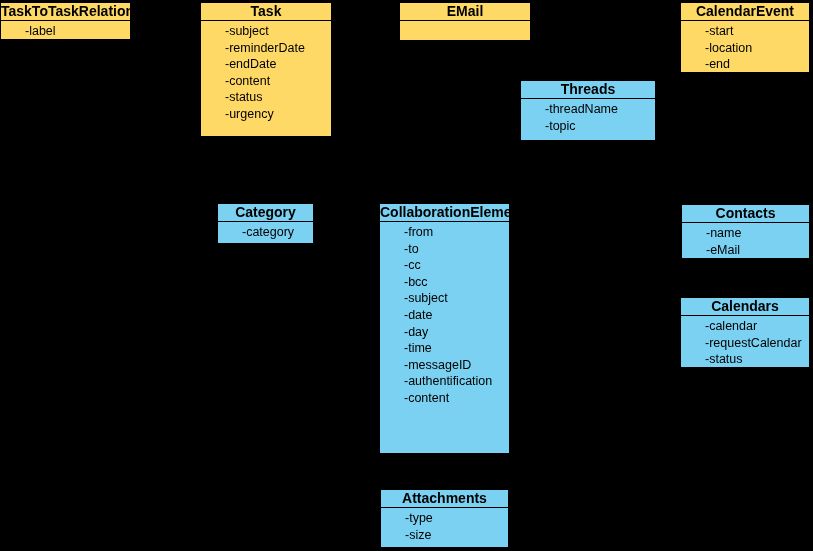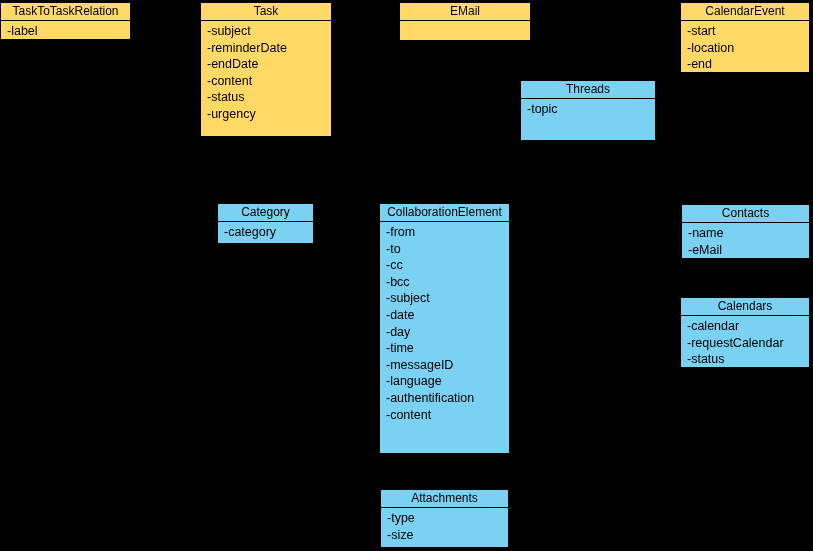--- a/index.html
+++ b/index.html
@@ -22,27 +22,27 @@
     border: 1px solid var(--border, #000000);
     overflow: hidden;
   }
   .entity.yellow { background: var(--yellow-fill, #FFD966); }
   .entity.blue   { background: var(--blue-fill, #7BD1F2); }
   .entity-title {
     height: 17px;
     line-height: 17px;
     border-bottom: 1px solid var(--border, #000000);
     text-align: center;
-    font-weight: normal;
-    font-size: 12px;
+    font-weight: bold;
+    font-size: 14px;
     white-space: nowrap;
     overflow: hidden;
   }
   .entity-attrs {
-    padding: 2px 4px 0 6px;
+    padding: 2px 4px 0 24px;
   }
   .attr {
     font-size: 12.5px;
     line-height: 16.6px;
     white-space: nowrap;
     overflow: hidden;
   }
 </style>
 </head>
 <body>
@@ -78,20 +78,21 @@
     <div class="entity-attrs">
       <div class="attr">-start</div>
       <div class="attr">-location</div>
       <div class="attr">-end</div>
     </div>
   </div>
 
   <div class="entity blue" style="left:520px; top:80px; width:136px; height:61px;">
     <div class="entity-title">Threads</div>
     <div class="entity-attrs">
+      <div class="attr">-threadName</div>
       <div class="attr">-topic</div>
     </div>
   </div>
 
   <div class="entity blue" style="left:217px; top:203px; width:97px; height:41px;">
     <div class="entity-title">Category</div>
     <div class="entity-attrs">
       <div class="attr">-category</div>
     </div>
   </div>
@@ -101,21 +102,20 @@
     <div class="entity-attrs">
       <div class="attr">-from</div>
       <div class="attr">-to</div>
       <div class="attr">-cc</div>
       <div class="attr">-bcc</div>
       <div class="attr">-subject</div>
       <div class="attr">-date</div>
       <div class="attr">-day</div>
       <div class="attr">-time</div>
       <div class="attr">-messageID</div>
-      <div class="attr">-language</div>
       <div class="attr">-authentification</div>
       <div class="attr">-content</div>
     </div>
   </div>
 
   <div class="entity blue" style="left:681px; top:204px; width:129px; height:55px;">
     <div class="entity-title">Contacts</div>
     <div class="entity-attrs">
       <div class="attr">-name</div>
       <div class="attr">-eMail</div>

